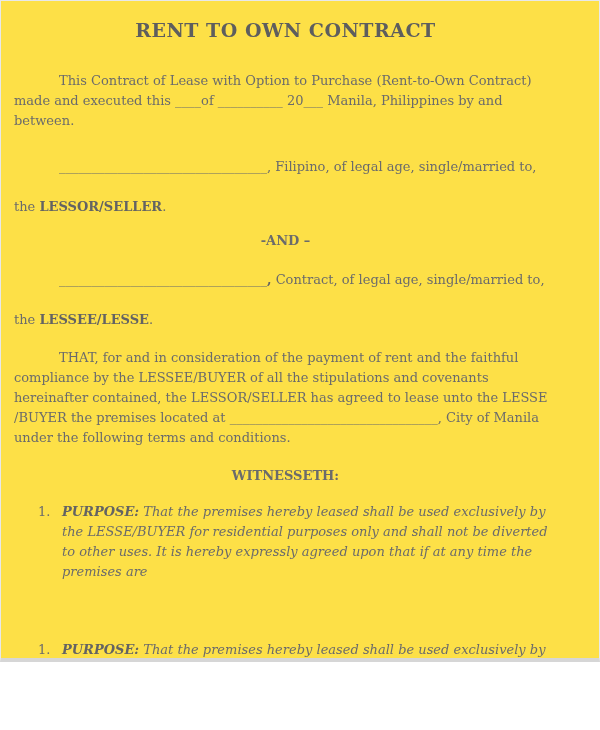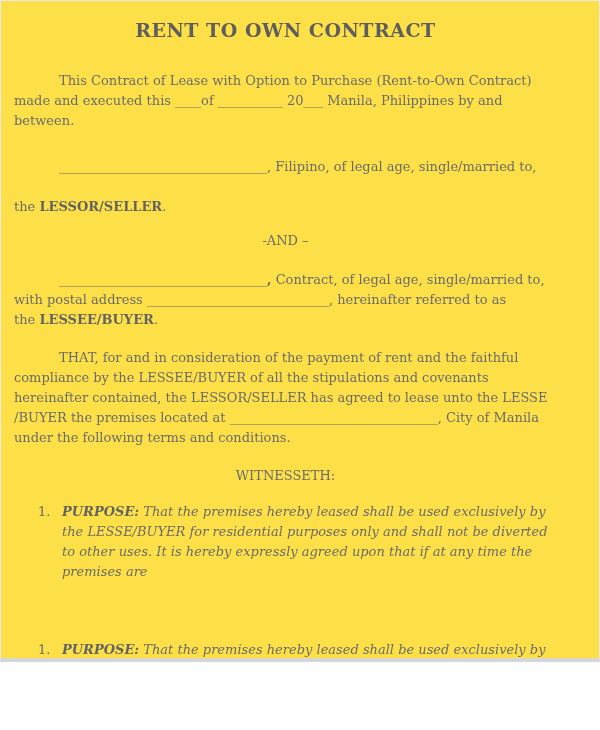--- a/index.html
+++ b/index.html
@@ -26,21 +26,21 @@
     margin: 16px 0 0 0;
     text-align: center;
     font-size: 19px;
     line-height: 22px;
     font-weight: bold;
     letter-spacing: 0.5px;
     color: #5e5e5e;
   }
   .para { margin: 4px; }
   .indent { text-indent: 45px; }
-  .center { text-align: center; text-indent: 0; }
+  .center { text-align: center; text-indent: 0; font-weight: bold; }
   .m-intro   { margin-top: 30px; }
   .m-party1  { margin-top: 26px; }
   .m-and     { margin-top: 14px; }
   .m-party2  { margin-top: 19px; }
   .m-wit     { margin-top: 18px; }
   .m-consid  { margin-top: 18px; }
   strong { font-weight: bold; color: #636363; }
   .clause {
     display: flex;
     margin: 16px 0 0 28px;
@@ -62,21 +62,21 @@
 <div class="page">
 
   <h1 class="doc-title">RENT TO OWN CONTRACT</h1>
 
   <p class="para indent m-intro">This Contract of Lease with Option to Purchase (Rent-to-Own Contract) made and executed this ____of __________ 20___ Manila, Philippines by and between.</p>
 
   <p class="para indent m-party1"><span>________________________________, Filipino, of legal age, single/married to,</span><br><br><span>the </span><strong>LESSOR/SELLER</strong><span>.</span></p>
 
   <p class="para center m-and">-AND –</p>
 
-  <p class="para indent m-party2"><span>________________________________</span><strong>,</strong><span> Contract, of legal age, single/married to,</span><br><span>with postal address ____________________________, hereinafter referred to as</span><br><span>the </span><strong>LESSEE/BUYER</strong><span>.</span></p>
+  <p class="para indent m-party2"><span>________________________________</span><strong>,</strong><span> Contract, of legal age, single/married to,</span><br><br><span>the </span><strong>LESSEE/LESSE</strong><span>.</span></p>
 
   <p class="para indent m-consid">THAT, for and in consideration of the payment of rent and the faithful compliance by the LESSEE/BUYER of all the stipulations and covenants hereinafter contained, the LESSOR/SELLER has agreed to lease unto the LESSE /BUYER the premises located at ________________________________, City of Manila under the following terms and conditions.</p>
 
   <p class="para center m-wit">WITNESSETH:</p>
 
   <div class="clause">
     <span class="clause-num">1.</span>
     <p class="clause-text"><strong>PURPOSE:</strong><span> That the premises hereby leased shall be used exclusively by the LESSE/BUYER for residential purposes only and shall not be diverted to other uses. It is hereby expressly agreed upon that if at any time the premises are</span></p>
   </div>
 

